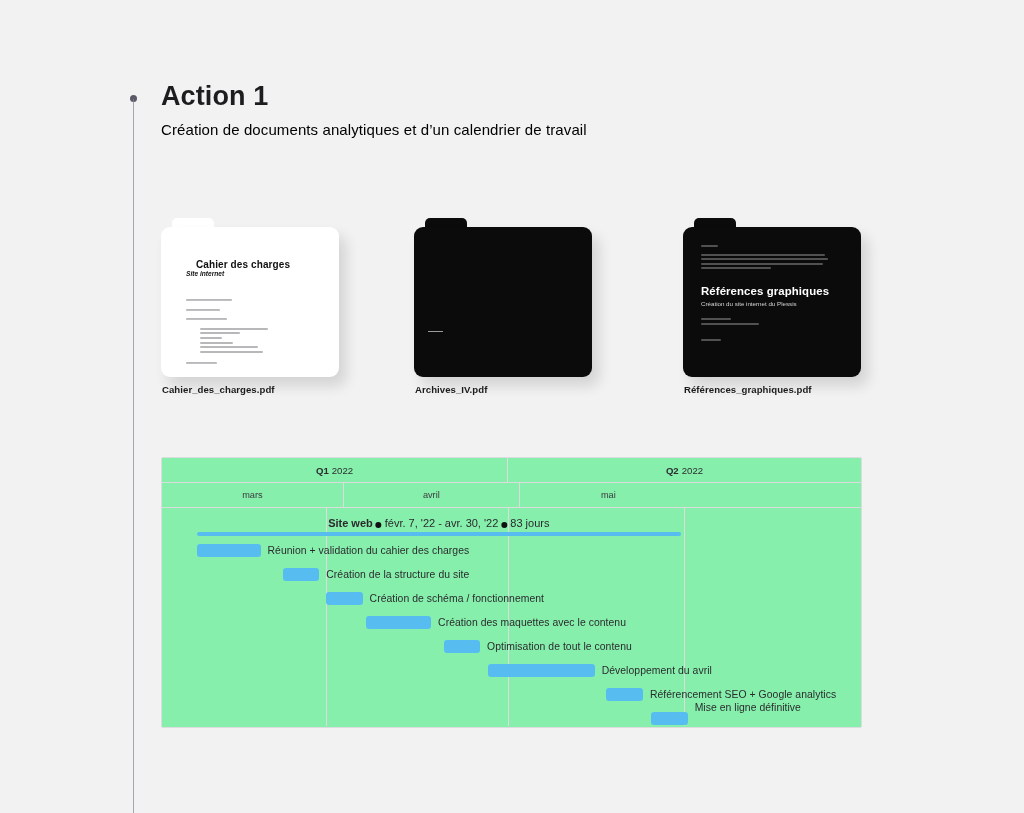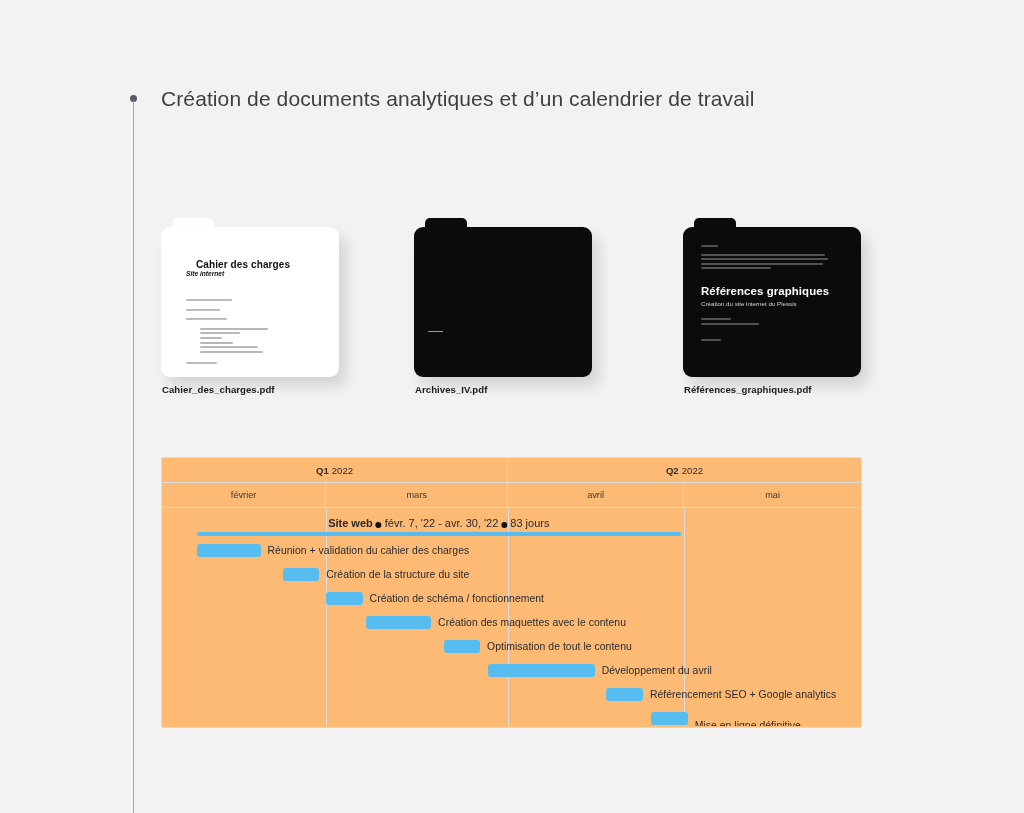--- a/index.html
+++ b/index.html
@@ -43,23 +43,23 @@
   .header { position: absolute; left: 161px; top: 80px; }
   .header h1 {
     font-size: 27px;
     font-weight: 700;
     color: #1d1d1f;
     letter-spacing: .1px;
     line-height: 1.25;
   }
   .header .subtitle {
     margin-top: 7px;
-    font-size: 21px;
+    font-size: 15px;
     font-weight: 400;
-    color: #404040;
+    color: #000000;
     letter-spacing: .1px;
   }
 
   
   .cards { position: absolute; left: 161px; top: 218px; width: 710px; height: 180px; }
 
   .card-wrap { position: absolute; top: 0; }
   .card-wrap.c1 { left: 0px; }
   .card-wrap.c2 { left: 253px; }
   .card-wrap.c3 { left: 522px; }
@@ -133,21 +133,21 @@
     white-space: nowrap;
   }
 
   
   .gantt {
     position: absolute;
     left: 161px;
     top: 457px;
     width: 701px;
     height: 271px;
-    background: #fdba74;
+    background: #86efac;
     border: 1px solid #dcdcdf;
     border-radius: 2px;
   }
   .gantt-row-q, .gantt-row-m {
     position: relative;
     display: flex;
     width: 100%;
   }
   .gantt-row-q { height: 25px; border-bottom: 1px solid #dcdcdf; }
   .gantt-row-m { height: 25px; border-bottom: 1px solid #dcdcdf; }
@@ -219,20 +219,21 @@
 </style>
 </head>
 <body>
 
 <div class="page">
 
   <div class="timeline-dot"></div>
   <div class="timeline-rail"></div>
 
   <div class="header">
+    <h1>Action 1</h1>
     <div class="subtitle">Création de documents analytiques et d’un calendrier de travail</div>
   </div>
 
   <div class="cards">
 
     <div class="card-wrap c1">
       <div class="folder-tab light"></div>
       <div class="card light">
         <div class="card-title">Cahier des charges</div>
         <div class="card-sub">Site internet</div>
@@ -296,21 +297,20 @@
         <b>Q1</b>
           <span>2022</span>
       </div>
       <div class="qcell" style="width:50.5%;">
         <b>Q2</b>
           <span>2022</span>
       </div>
     </div>
 
     <div class="gantt-row-m">
-      <div class="mcell" style="width:23.5%;">février</div>
       <div class="mcell" style="width:26.0%;">mars</div>
       <div class="mcell" style="width:25.2%;">avril</div>
       <div class="mcell" style="width:25.3%;">mai</div>
     </div>
 
     <div class="chart-area">
       <div class="vgrid" style="left:23.5%;"></div>
       <div class="vgrid" style="left:49.5%;"></div>
       <div class="vgrid" style="left:74.7%;"></div>
 
@@ -334,18 +334,18 @@
       <div class="task-bar" style="left:40.3%; width:5.2%;  top:132px;"></div>
       <div class="task-label" style="left:46.5%;              top:133px;">Optimisation de tout le contenu</div>
 
       <div class="task-bar" style="left:46.6%; width:15.3%; top:156px;"></div>
       <div class="task-label" style="left:62.9%;              top:157px;">Développement du avril</div>
 
       <div class="task-bar" style="left:63.5%; width:5.3%;  top:180px;"></div>
       <div class="task-label" style="left:69.8%;              top:181px;">Référencement SEO + Google analytics</div>
 
       <div class="task-bar" style="left:69.9%; width:5.3%;  top:204px;"></div>
-      <div class="task-label" style="left:76.2%;              top:212px;">Mise en ligne définitive</div>
+      <div class="task-label" style="left:76.2%;              top:194px;">Mise en ligne définitive</div>
     </div>
 
   </div>
 
 </div>
 
 </body></html>

